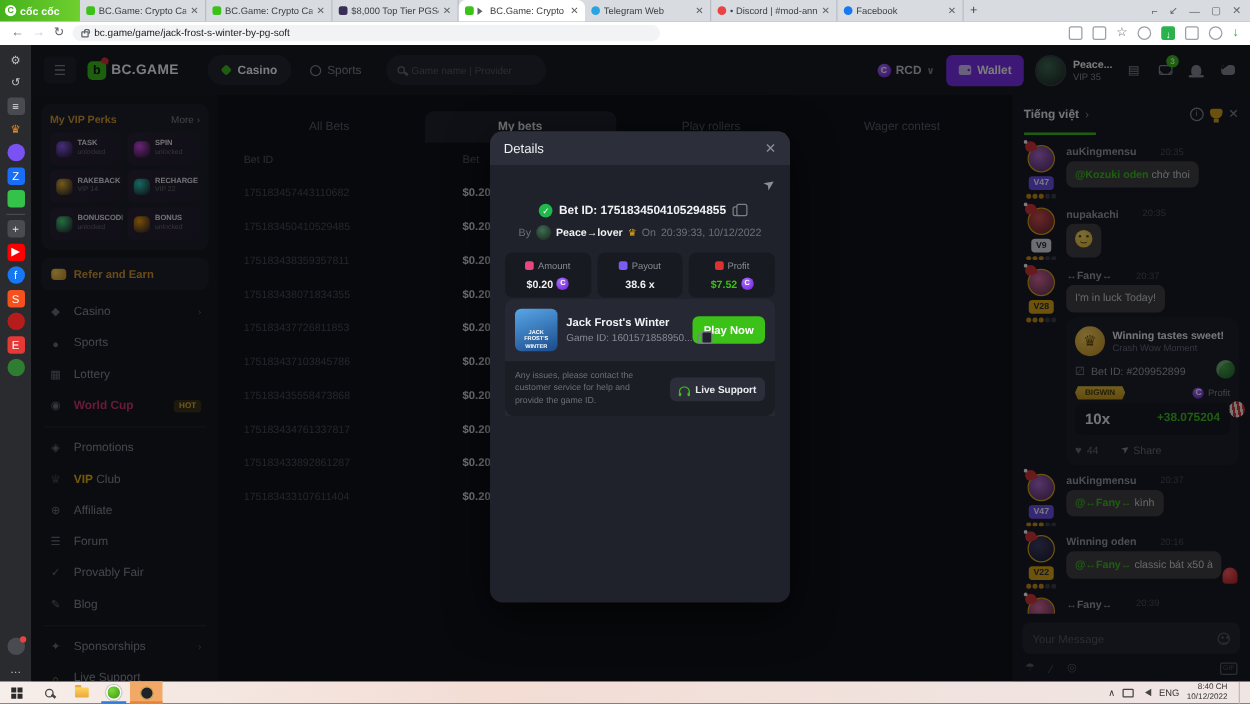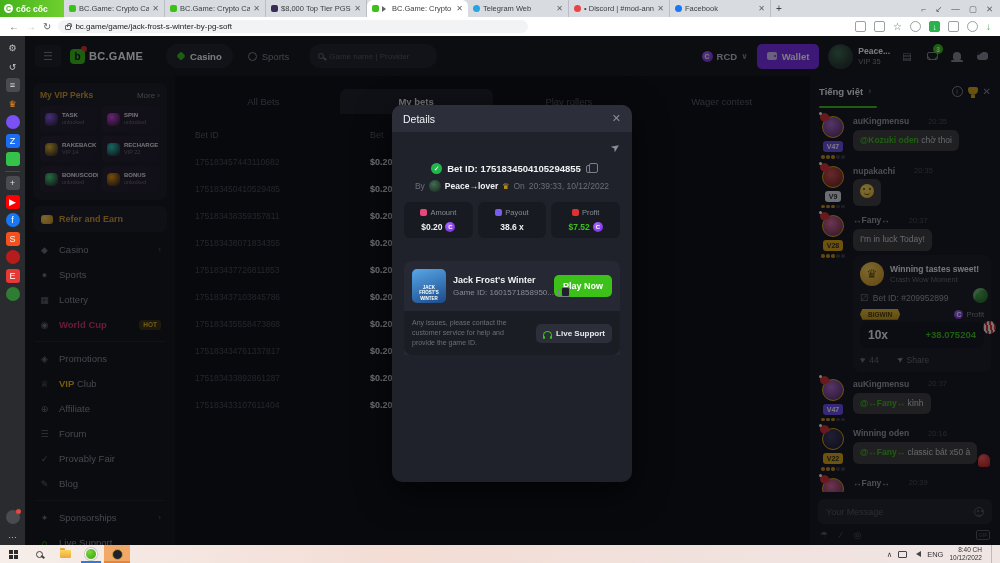--- a/index.html
+++ b/index.html
@@ -119,21 +119,21 @@
   .mi.hot .lb{color:#d6336c;font-weight:bold}
   .hotb{background:#3a3114;color:#e8b931;font-size:6.5px;font-weight:bold;padding:1.5px 4px;border-radius:3px}
   .gold{color:#f0b90b;font-weight:bold}
   .mdiv{height:1px;background:#22252c;margin:4px 2px}
   .mi.support .ic{color:#3bc117}
   
   .main{flex:1;padding:13px 12px 0 12px;min-width:0}
   .bt-tabs{display:flex;height:25px}
   .bt-tab{flex:1;display:flex;align-items:center;justify-content:center;color:#5b5f69;font-size:9.5px;white-space:nowrap}
   .bt-tab.active{background:#1e2129;color:#f0f1f3;font-weight:bold;border-radius:7px 7px 0 0}
-  .bt-head,.bt-row{display:flex;align-items:flex-end;padding:0 8px}
+  .bt-head,.bt-row{display:flex;align-items:center;padding:0 8px}
   .bt-head{height:26px;color:#585c66;font-size:9px}
   .bt-row{height:27px}
   .c-id{width:175px;color:#484c55;font-size:8.5px;white-space:nowrap;overflow:hidden}
   .c-bet{width:100px;color:#e8eaee;font-weight:bold;font-size:9px;display:flex;align-items:center;gap:4px}
   .c-time{flex:1;color:#484c55;font-size:9px;white-space:nowrap;overflow:hidden}
   .showmore{margin-top:6px;display:flex;align-items:center;justify-content:center;gap:5px;color:#5b5f69;font-size:9.5px}
   
   .chat{width:190px;background:#16181e;flex:none;display:flex;flex-direction:column;position:relative;overflow:hidden}
   .chat-head{height:30px;display:flex;align-items:center;gap:5px;padding:0 9px;flex:none}
   .chat-lang{color:#f0f1f3;font-size:9.5px;font-weight:bold}
@@ -223,21 +223,21 @@
   .chk{width:11px;height:11px;border-radius:50%;background:#21b84b;color:#fff;font-size:7px;display:flex;
     align-items:center;justify-content:center;flex:none}
   .betid{color:#f0f1f3;font-size:9.5px;font-weight:bold;white-space:nowrap}
   .copy{width:7px;height:8px;border:1px solid #7b7f88;border-radius:2px;position:relative;flex:none}
   .copy:before{content:'';position:absolute;top:-3px;left:2px;width:7px;height:8px;border:1px solid #7b7f88;
     border-radius:2px;background:#20222b}
   .byline{display:flex;align-items:center;justify-content:center;gap:4px;color:#6a6f79;font-size:8.5px;margin-bottom:10px}
   .pav{width:12px;height:12px;border-radius:50%;background:radial-gradient(circle at 40% 35%,#3f6d52,#17221c)}
   .pname{color:#f0f1f3;font-weight:bold;font-size:8.5px}
   .crown{color:#e0a90f;font-size:8px}
-  .stats{display:flex;gap:5px;margin-bottom:23px}
+  .stats{display:flex;gap:5px;margin-bottom:1px}
   .stat{flex:1;background:#181a21;border-radius:6px;padding:6px 2px;text-align:center}
   .st-l{display:flex;align-items:center;justify-content:center;gap:3px;color:#868b94;font-size:7.5px;margin-bottom:5px}
   .st-ic{width:7px;height:7px;border-radius:2px}
   .st-v{color:#f0f1f3;font-size:8.5px;font-weight:bold;display:flex;align-items:center;justify-content:center;gap:3px}
   .st-v .coin{width:10px;height:10px;font-size:6px}
   .st-v.green{color:#3bc117}
   .gamecard{background:#262933;border-radius:8px 8px 0 0;padding:8px}
   .gc-top{display:flex;gap:7px;align-items:center}
   .thumb{width:34px;height:34px;border-radius:5px;flex:none;background:linear-gradient(160deg,#58a7e8,#1b4a8a);
     color:#fff;font-size:4.5px;font-weight:bold;display:flex;align-items:flex-end;padding:2px;text-align:center;line-height:1.2}

